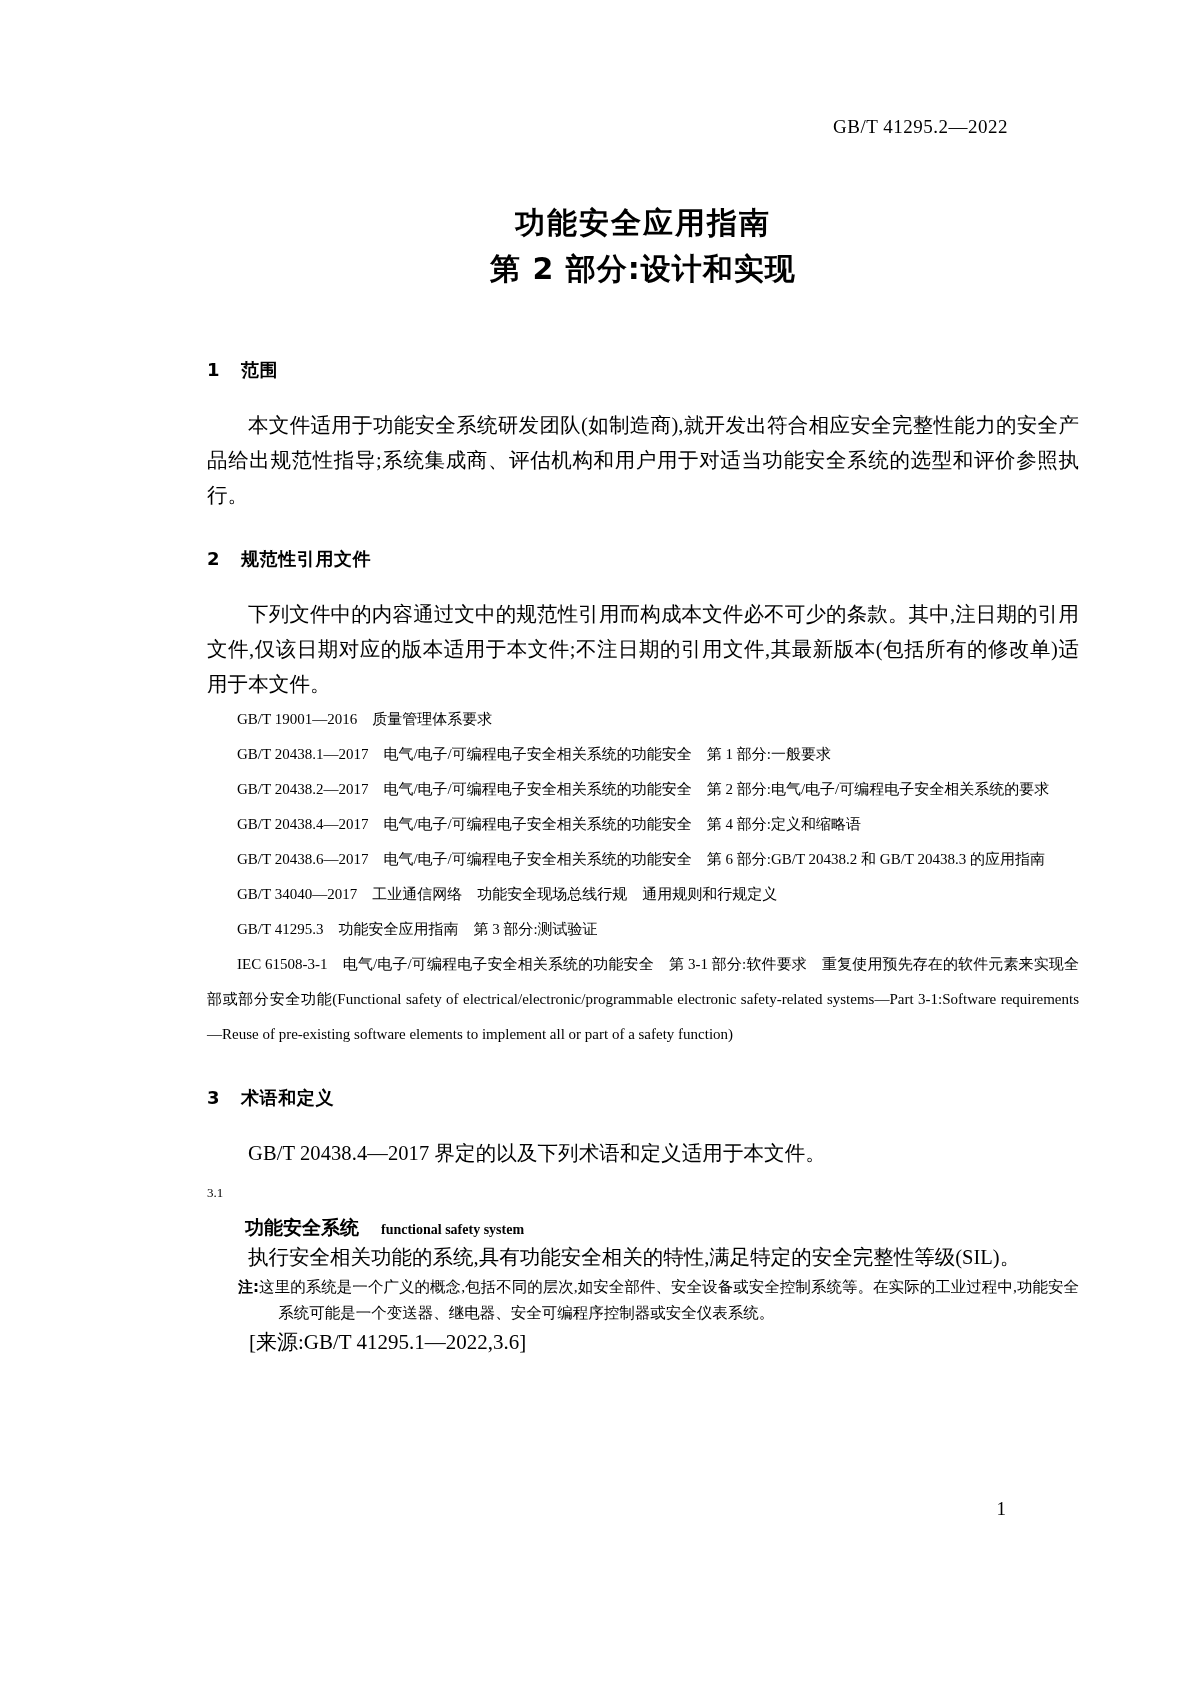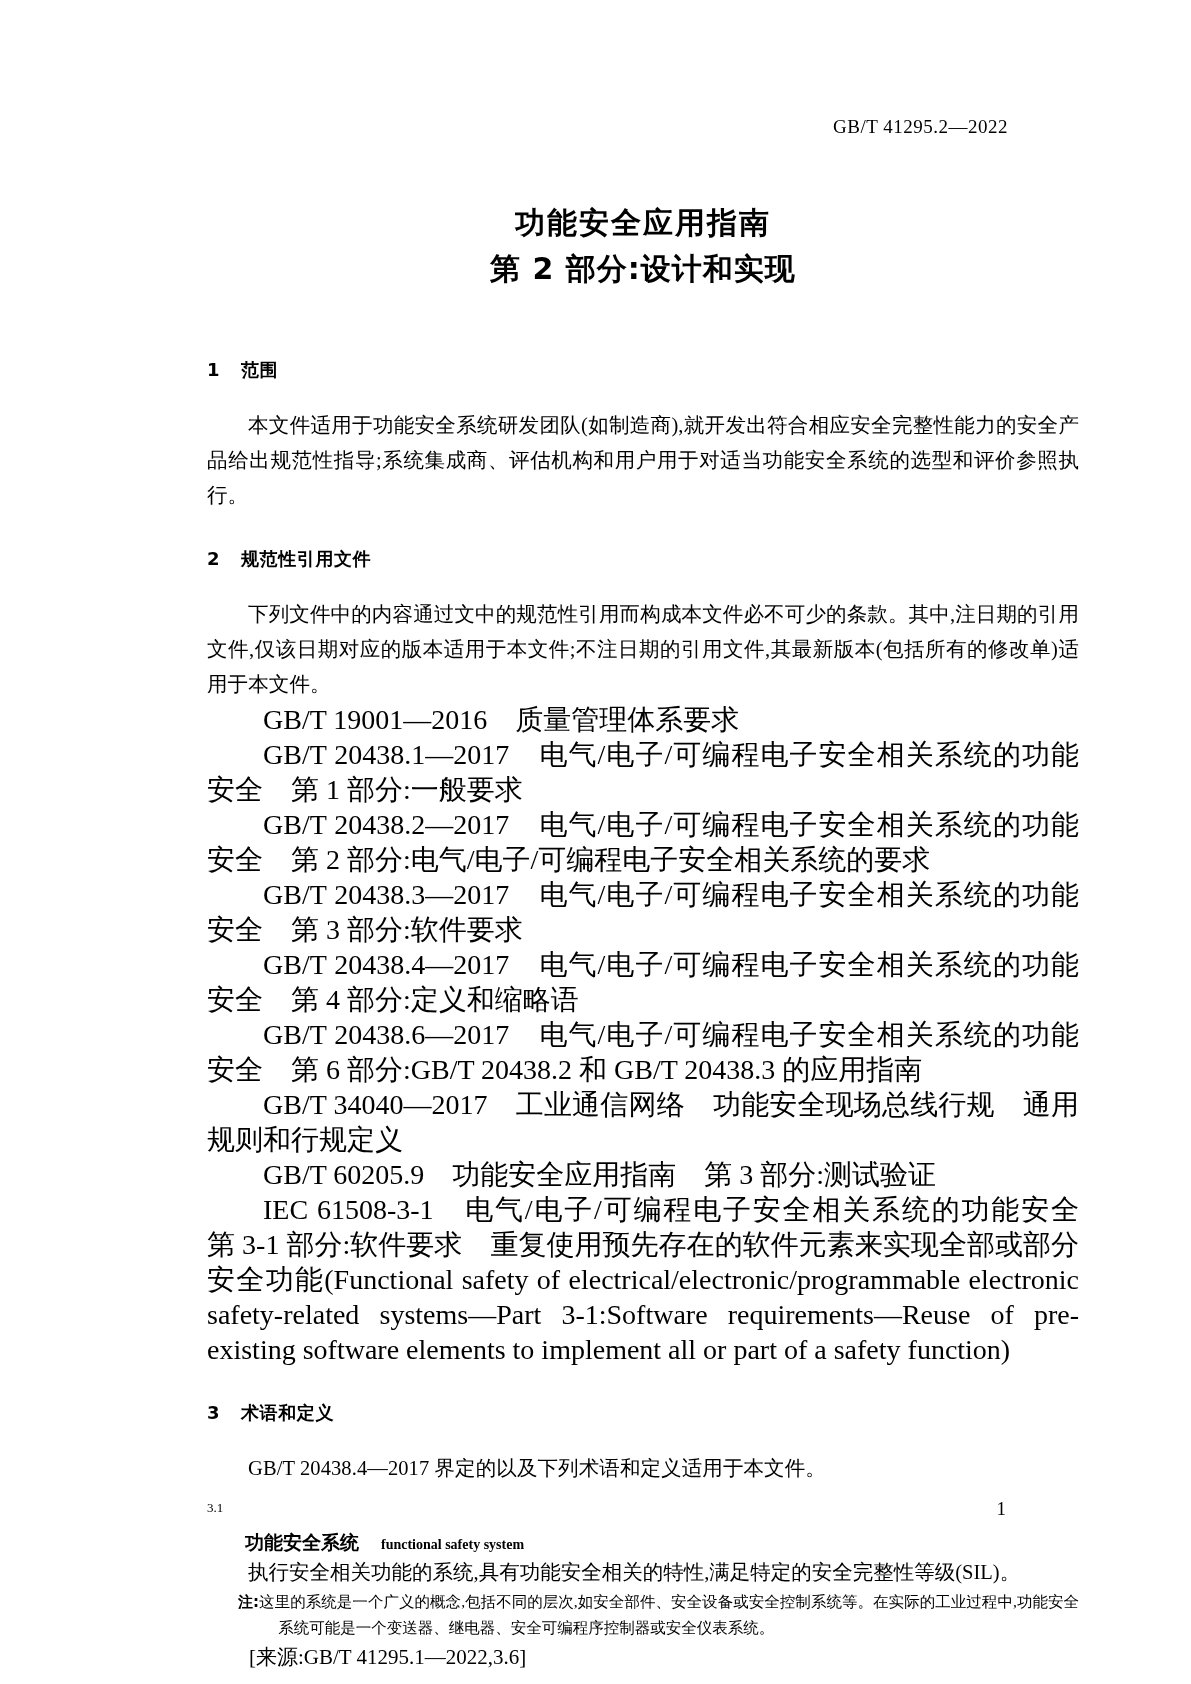--- a/index.html
+++ b/index.html
@@ -73,21 +73,21 @@
     line-height: 35px;
     text-align: justify;
     text-justify: inter-ideograph;
     margin: 0;
     letter-spacing: 0.1px;
   }
   .para.indent {
     text-indent: 2em;
   }
   .ref-line {
-    font-size: 28px;
+    font-size: 15px;
     line-height: 35px;
     margin: 0;
     text-indent: 2em;
     text-align: justify;
   }
   .gap-s { height: 14px; }
   .gap-m { height: 26px; }
   .gap-l { height: 34px; }
   .gap-xl { height: 40px; }
   
@@ -174,25 +174,24 @@
       <span class="num">2</span><span>规范性引用文件</span>
     </p>
 
     <div class="gap-m"></div>
 
     <p class="para indent">下列文件中的内容通过文中的规范性引用而构成本文件必不可少的条款。其中,注日期的引用文件,仅该日期对应的版本适用于本文件;不注日期的引用文件,其最新版本(包括所有的修改单)适用于本文件。</p>
 
     <p class="ref-line">GB/T 19001—2016　质量管理体系要求</p>
     <p class="ref-line">GB/T 20438.1—2017　电气/电子/可编程电子安全相关系统的功能安全　第 1 部分:一般要求</p>
     <p class="ref-line">GB/T 20438.2—2017　电气/电子/可编程电子安全相关系统的功能安全　第 2 部分:电气/电子/可编程电子安全相关系统的要求</p>
-    <p class="ref-line">GB/T 20438.3—2017　电气/电子/可编程电子安全相关系统的功能安全　第 3 部分:软件要求</p>
     <p class="ref-line">GB/T 20438.4—2017　电气/电子/可编程电子安全相关系统的功能安全　第 4 部分:定义和缩略语</p>
     <p class="ref-line">GB/T 20438.6—2017　电气/电子/可编程电子安全相关系统的功能安全　第 6 部分:GB/T 20438.2 和 GB/T 20438.3 的应用指南</p>
     <p class="ref-line">GB/T 34040—2017　工业通信网络　功能安全现场总线行规　通用规则和行规定义</p>
-    <p class="ref-line">GB/T 60205.9　功能安全应用指南　第 3 部分:测试验证</p>
+    <p class="ref-line">GB/T 41295.3　功能安全应用指南　第 3 部分:测试验证</p>
     <p class="ref-line">IEC 61508-3-1　电气/电子/可编程电子安全相关系统的功能安全　第 3-1 部分:软件要求　重复使用预先存在的软件元素来实现全部或部分安全功能(Functional safety of electrical/electronic/programmable electronic safety-related systems—Part 3-1:Software requirements—Reuse of pre-existing software elements to implement all or part of a safety function)</p>
 
     <div class="gap-l"></div>
 
     <p class="clause-head">
       <span class="num">3</span><span>术语和定义</span>
     </p>
 
     <div class="gap-m"></div>
 

